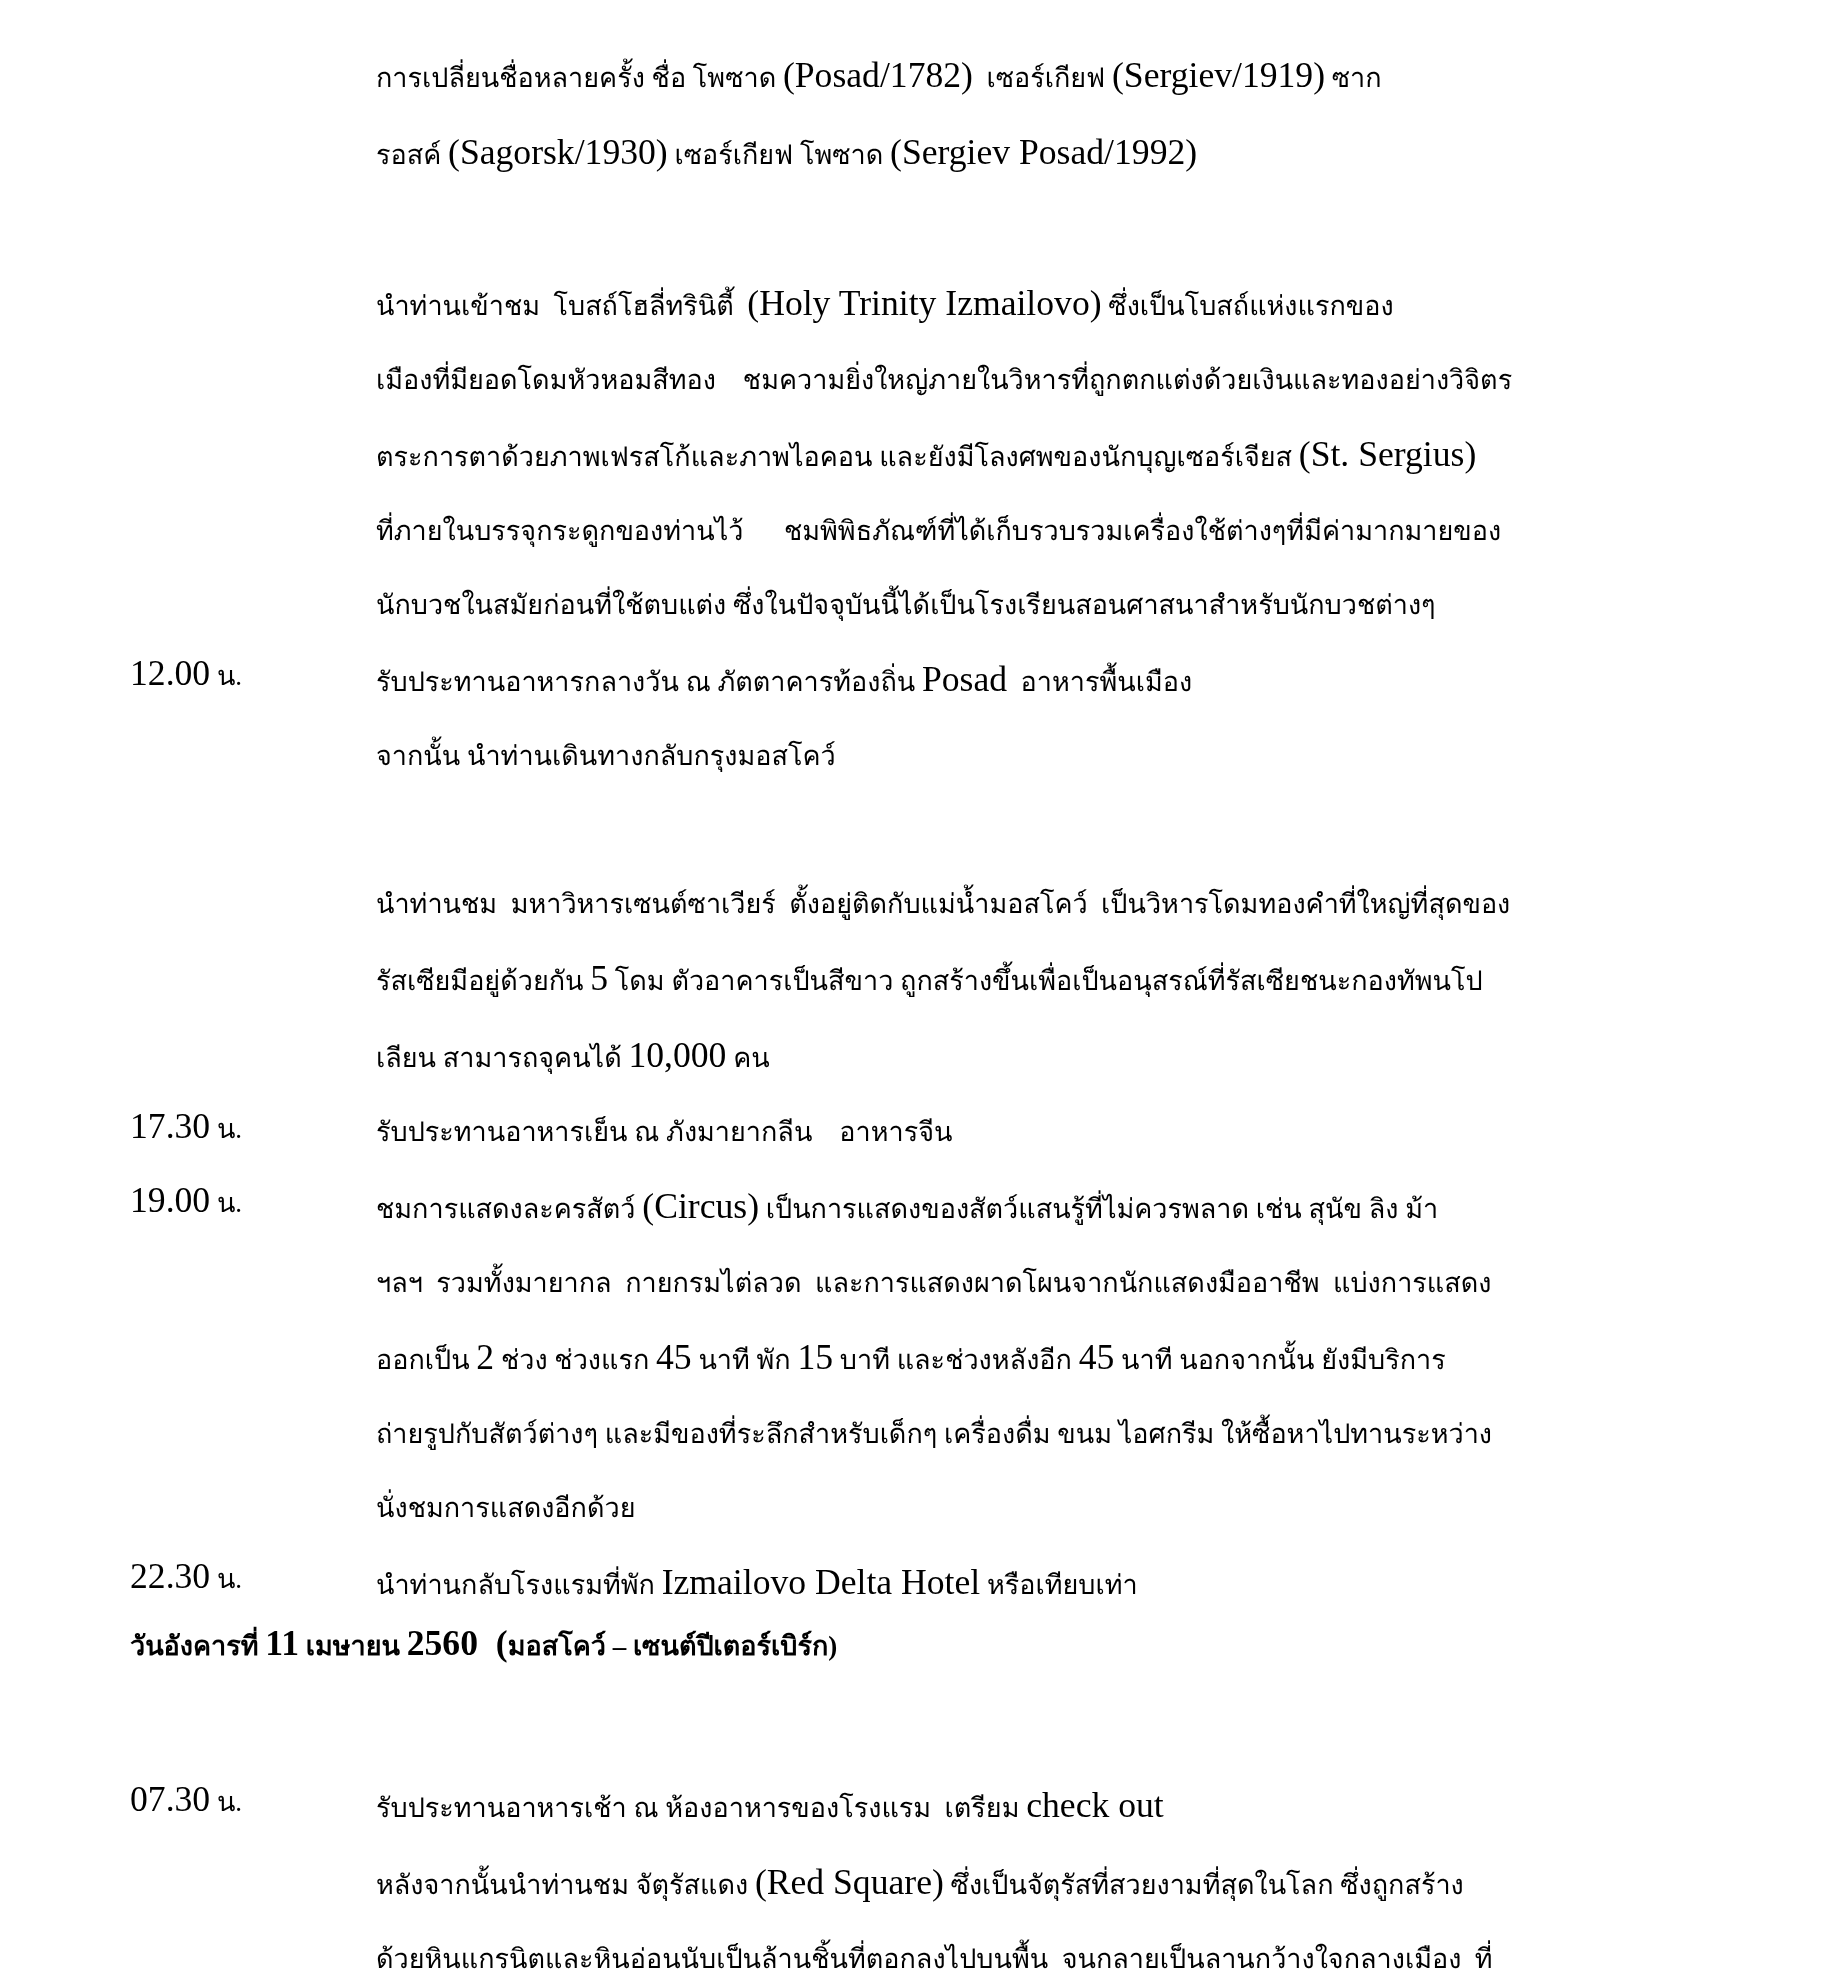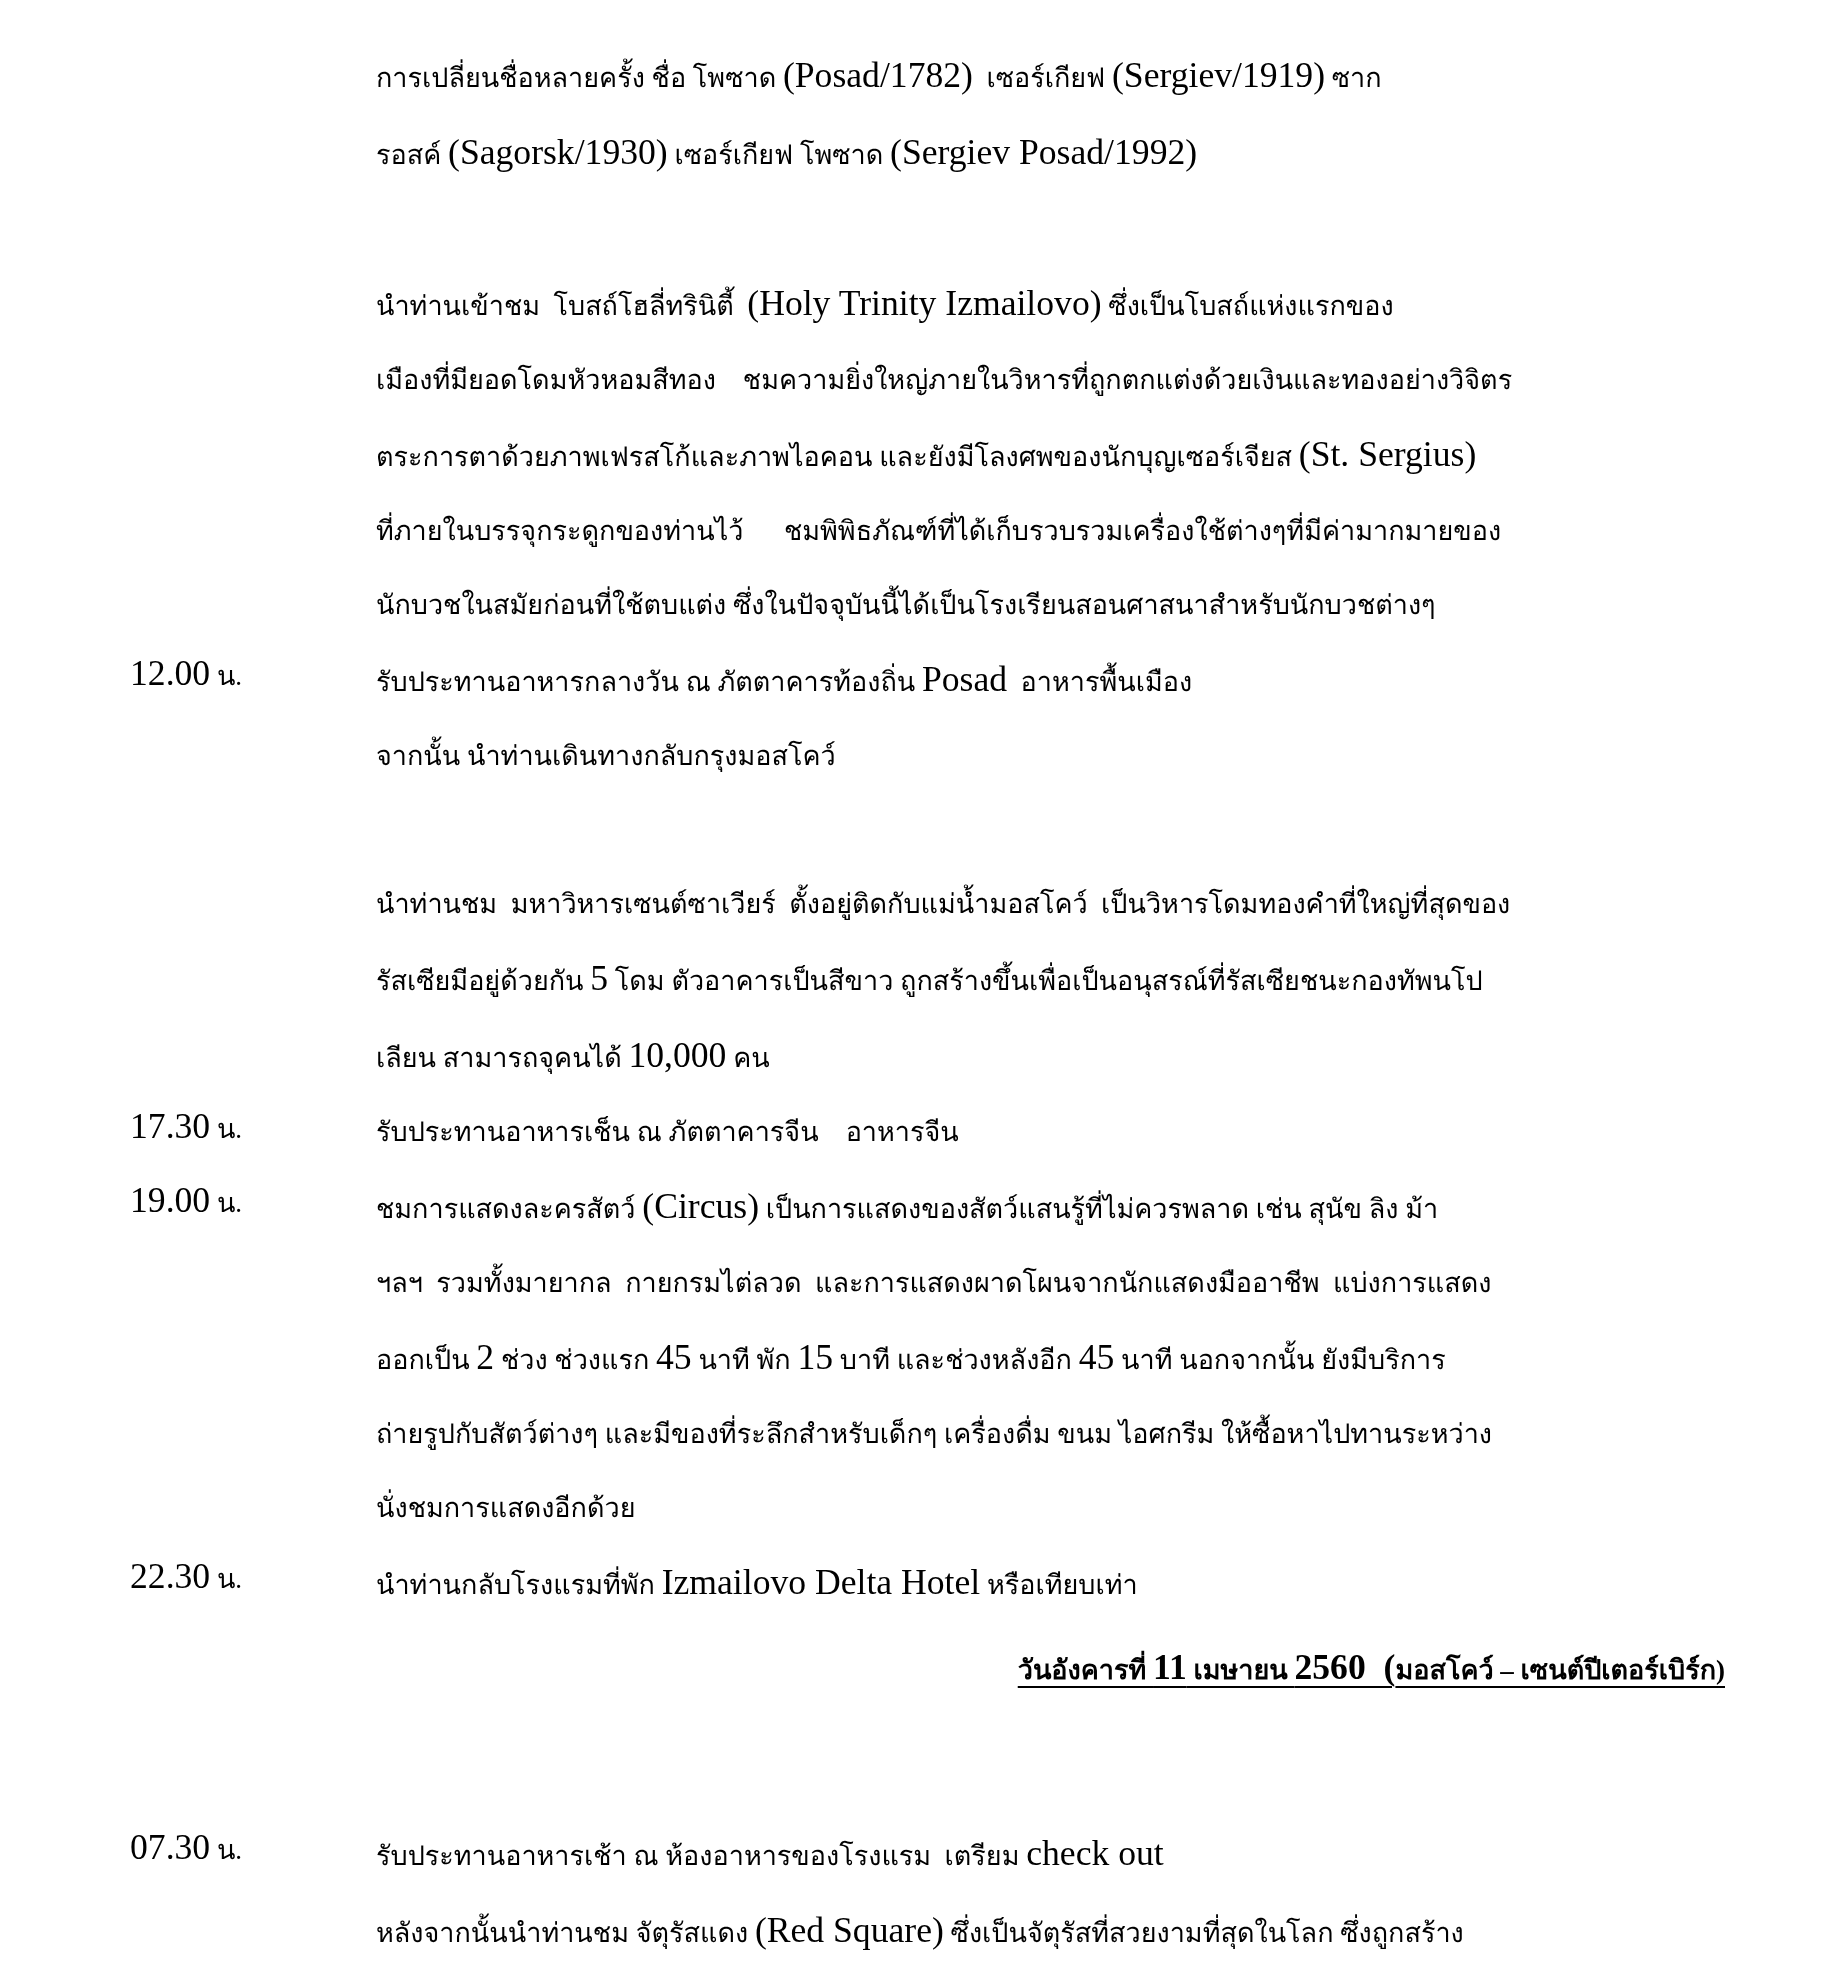--- a/index.html
+++ b/index.html
@@ -23,27 +23,25 @@
   }
   .content{flex:1;min-width:0;}
   .t{
     line-height:74px;
     white-space:pre-wrap;
   }
   .latin{font-size:1.32em;}
   .spacer{height:74px;}
   .spacer-lg{height:101px;}
   .header{
-    line-height:90px;
+    line-height:42px;
     font-weight:bold;
-    text-decoration:underline;
     text-decoration-thickness:2.2px;
     text-underline-offset:7.2px;
     white-space:pre-wrap;
-    text-align:right;
   }
 </style>
 </head>
 <body>
 
 <div class="page">
 
   <div class="row">
     <div class="time"></div>
     <div class="content">
@@ -80,21 +78,21 @@
     <div class="content">
       <div class="t">นำท่านชม  มหาวิหารเซนต์ซาเวียร์  ตั้งอยู่ติดกับแม่น้ำมอสโคว์  เป็นวิหารโดมทองคำที่ใหญ่ที่สุดของ</div>
       <div class="t">รัสเซียมีอยู่ด้วยกัน <span class="latin">5</span> โดม ตัวอาคารเป็นสีขาว ถูกสร้างขึ้นเพื่อเป็นอนุสรณ์ที่รัสเซียชนะกองทัพนโป</div>
       <div class="t">เลียน สามารถจุคนได้ <span class="latin">10,000</span> คน</div>
     </div>
   </div>
 
   <div class="row">
     <div class="time"><span class="latin">17.30</span> น.</div>
     <div class="content">
-      <div class="t">รับประทานอาหารเช็น ณ ภัตตาคารจีน    อาหารจีน</div>
+      <div class="t">รับประทานอาหารเย็น ณ ภังมายากลีน    อาหารจีน</div>
     </div>
   </div>
 
   <div class="row">
     <div class="time"><span class="latin">19.00</span> น.</div>
     <div class="content">
       <div class="t">ชมการแสดงละครสัตว์ <span class="latin">(Circus)</span> เป็นการแสดงของสัตว์แสนรู้ที่ไม่ควรพลาด เช่น สุนัข ลิง ม้า</div>
       <div class="t">ฯลฯ  รวมทั้งมายากล  กายกรมไต่ลวด  และการแสดงผาดโผนจากนักแสดงมืออาชีพ  แบ่งการแสดง</div>
       <div class="t">ออกเป็น <span class="latin">2</span> ช่วง ช่วงแรก <span class="latin">45</span> นาที พัก <span class="latin">15</span> บาที และช่วงหลังอีก <span class="latin">45</span> นาที นอกจากนั้น ยังมีบริการ</div>
       <div class="t">ถ่ายรูปกับสัตว์ต่างๆ และมีของที่ระลึกสำหรับเด็กๆ เครื่องดื่ม ขนม ไอศกรีม ให้ซื้อหาไปทานระหว่าง</div>

